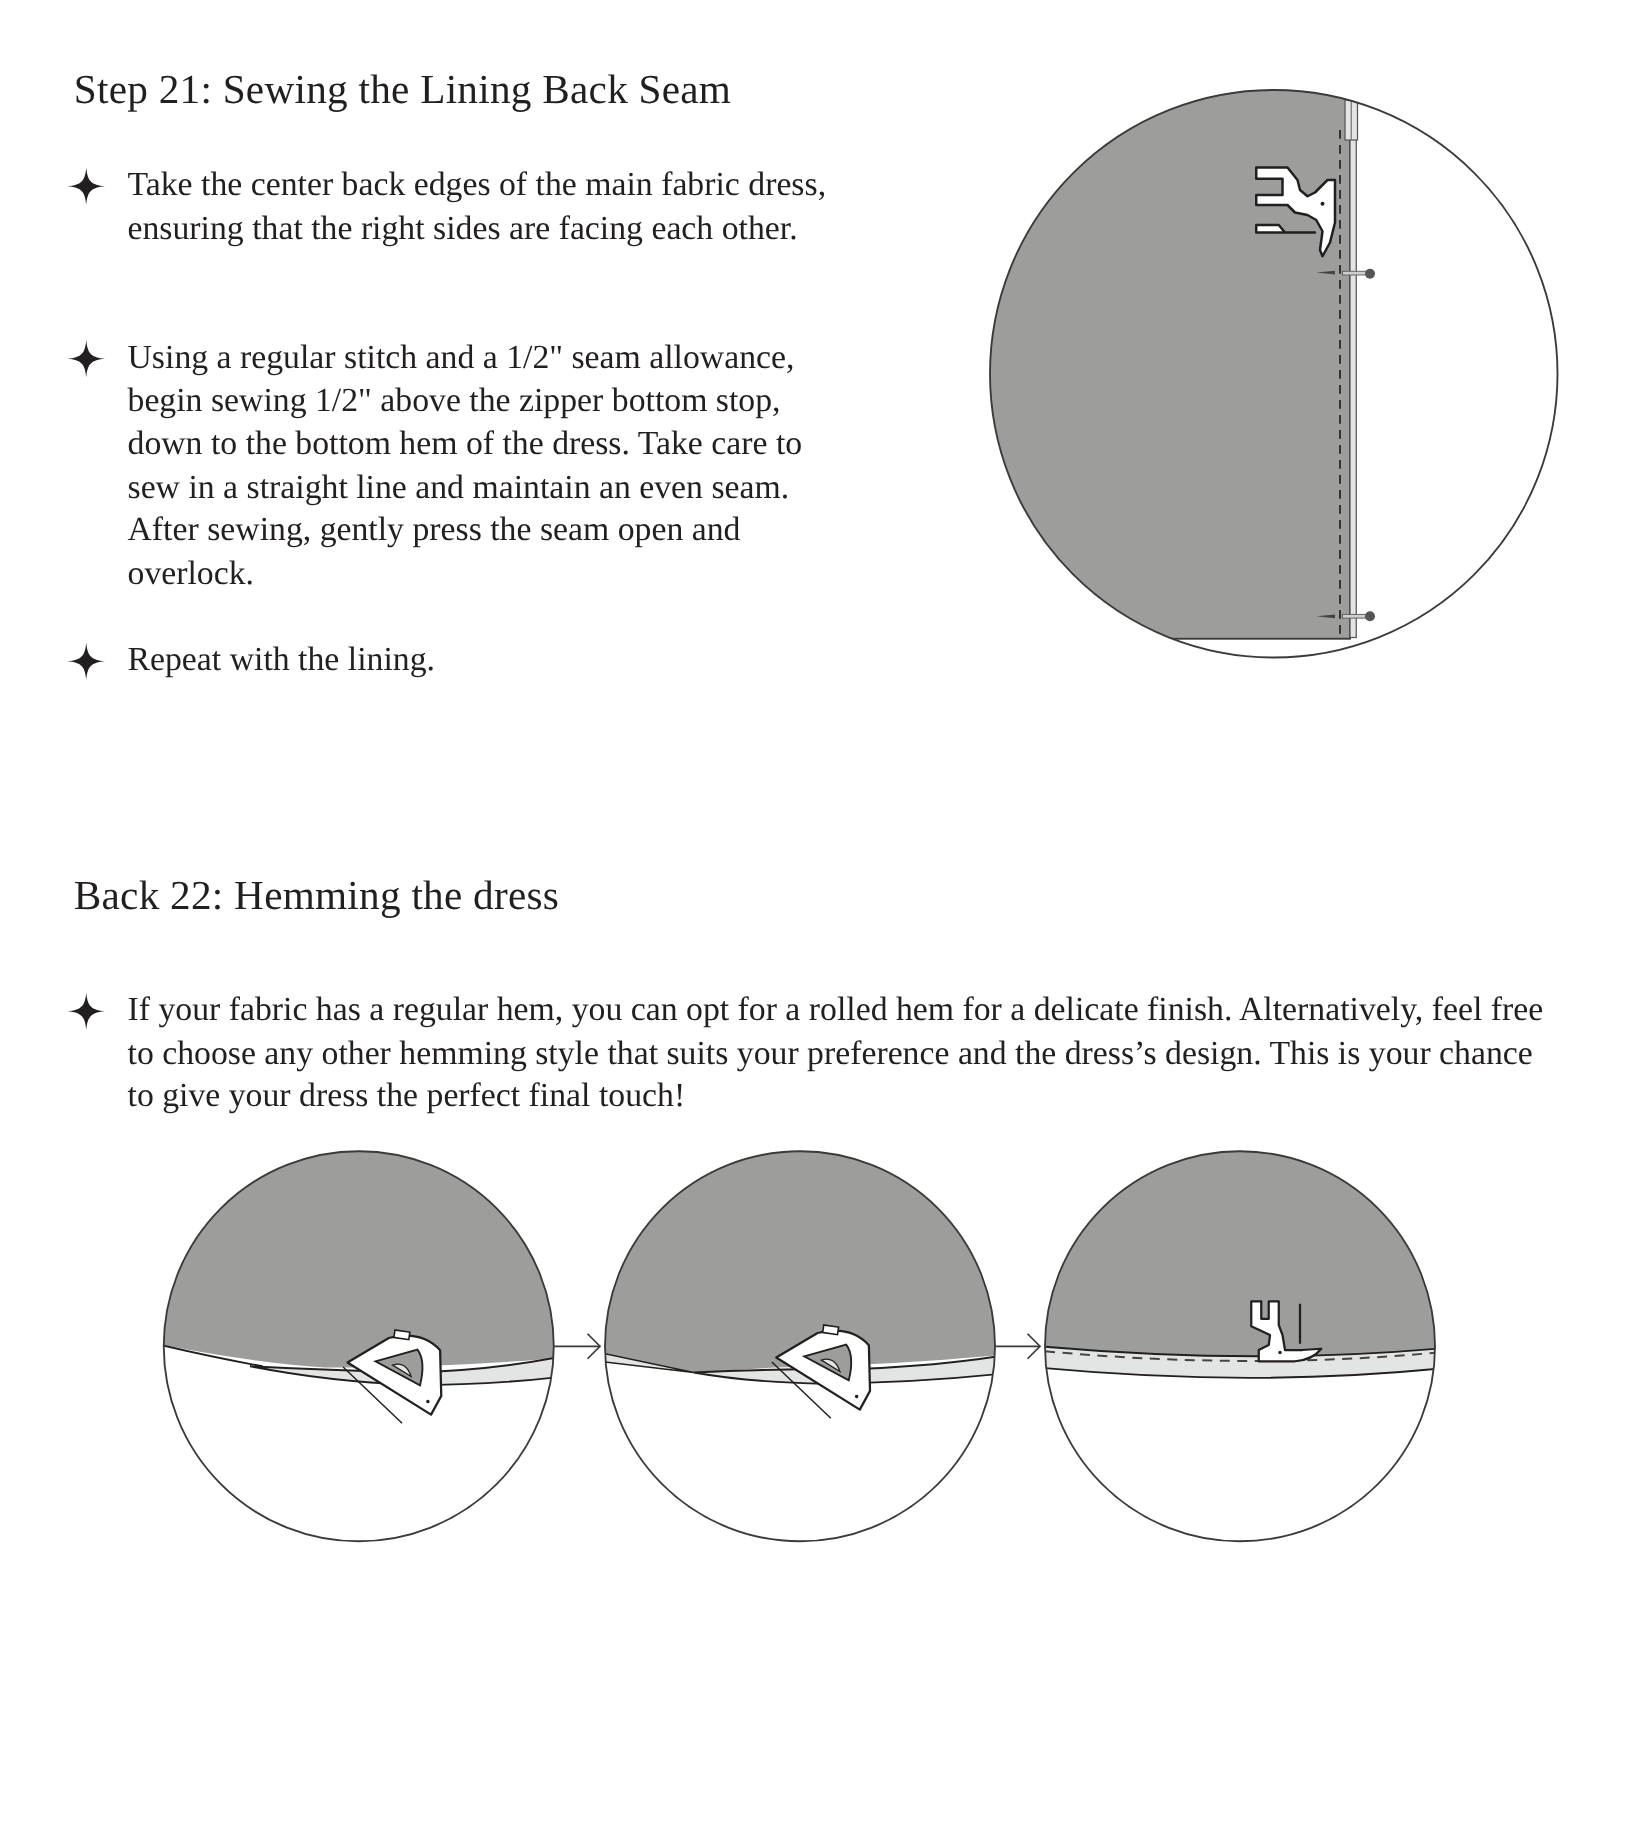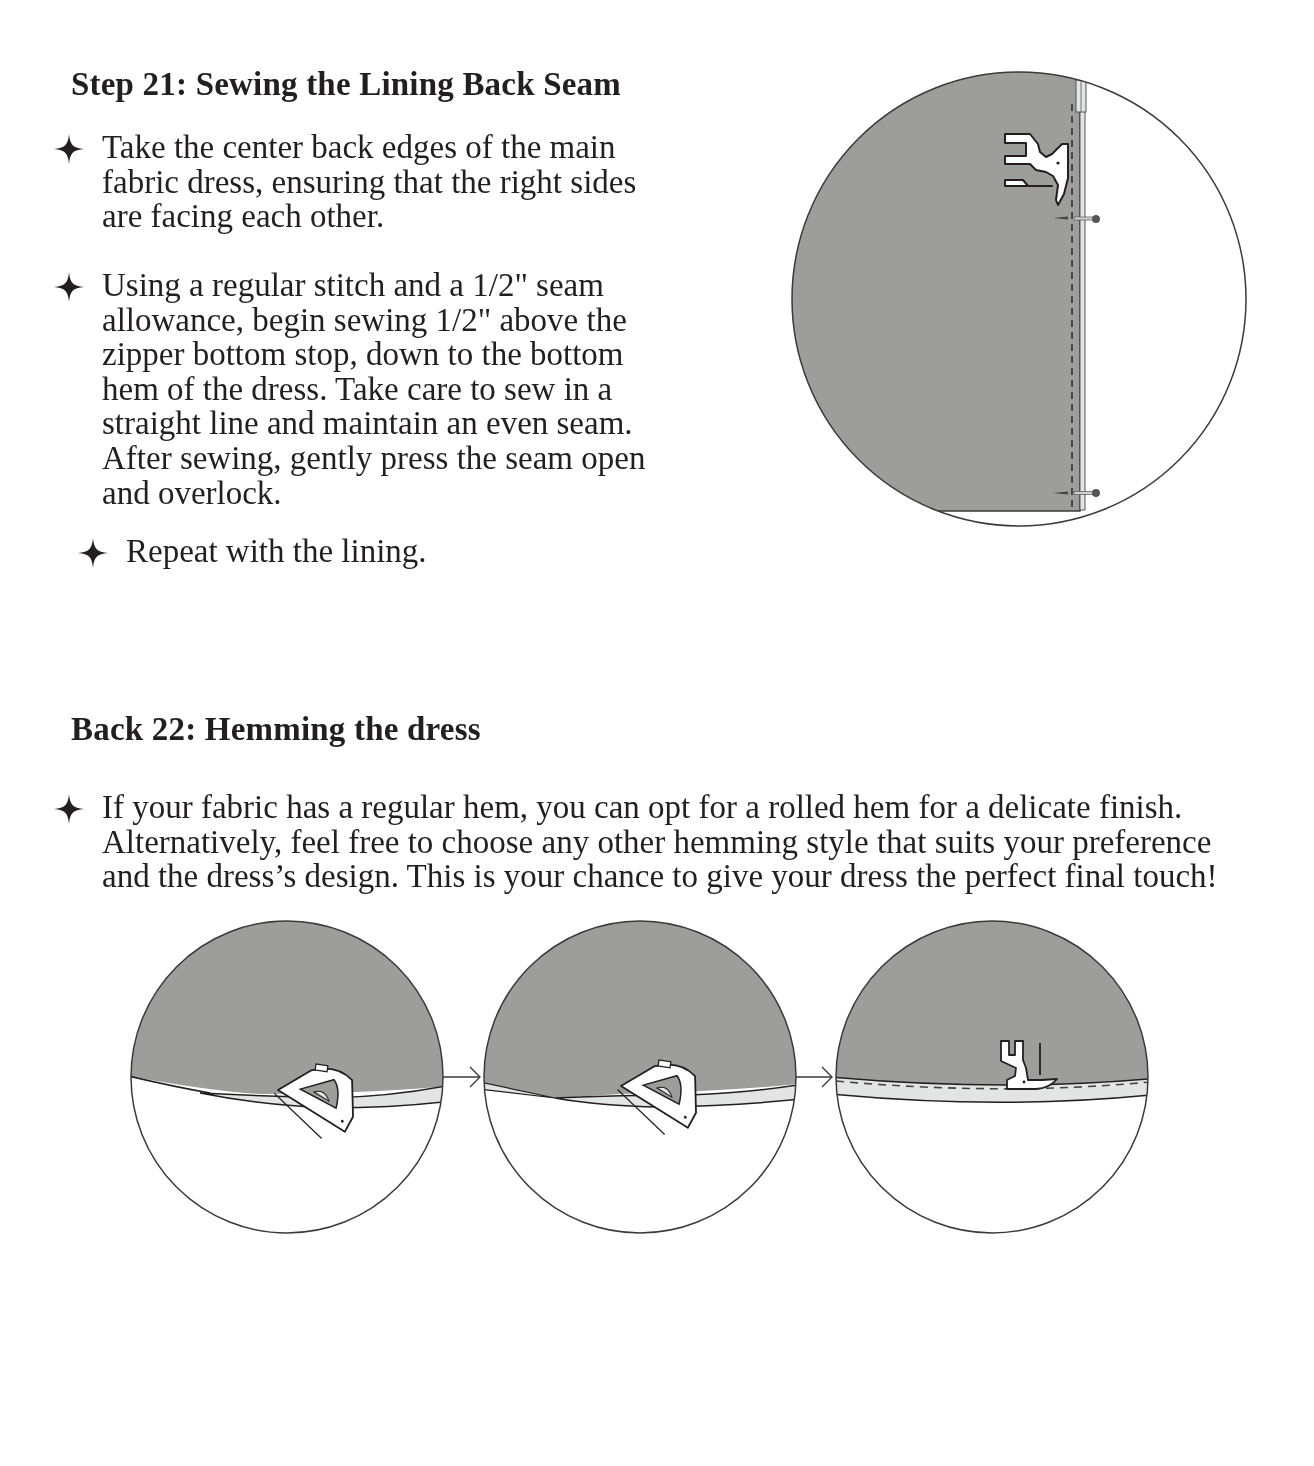--- a/index.html
+++ b/index.html
@@ -2,25 +2,25 @@
 <html><head>
 <meta charset="utf-8">
 <style>
   html, body { margin: 0; padding: 0; background: #ffffff; }
   body {
     width: 1314px; height: 1466px; position: relative; overflow: hidden;
     font-family: "Liberation Serif", "DejaVu Serif", serif;
     color: #231f20;
   }
   .heading {
-    position: absolute; margin: 12px; font-weight: bold;
+    position: absolute; margin: 0; font-weight: normal;
     font-size: 33px; letter-spacing: 0.2px; line-height: 40px; text-align: center;
   }
   .bullet {
-    position: absolute; font-size: 33px; line-height: 34.6px;
+    position: absolute; font-size: 27px; line-height: 34.6px;
   }
   .bullet .star {
     position: absolute; left: -48px; top: 4px; width: 30px; height: 30px;
   }
   .bullet .text { display: block; }
   svg { position: absolute; overflow: visible; }
 </style>
 </head>
 <body>
 
@@ -33,21 +33,21 @@
   <span class="text">Take the center back edges of the main fabric dress, ensuring that the right sides are facing each other.</span>
 </div>
 
 <div class="bullet" style="left:102px; top:268px; width:575px;">
   <svg class="star" viewBox="0 0 30 30" style="left:-48px; top:4px; width:30px; height:30px;">
     <path d="M15 0 C16 11 19 14 30 15 C19 16 16 19 15 30 C14 19 11 16 0 15 C11 14 14 11 15 0 Z" fill="#231f20"></path>
   </svg>
   <span class="text">Using a regular stitch and a 1/2" seam allowance, begin sewing 1/2" above the zipper bottom stop, down to the bottom hem of the dress. Take care to sew in a straight line and maintain an even seam. After sewing, gently press the seam open and overlock.</span>
 </div>
 
-<div class="bullet" style="left:102px; top:534px; width:580px;margin-left:24px;">
+<div class="bullet" style="left:102px; top:510px; width:580px;">
   <svg class="star" viewBox="0 0 30 30" style="left:-48px; top:4px; width:30px; height:30px;">
     <path d="M15 0 C16 11 19 14 30 15 C19 16 16 19 15 30 C14 19 11 16 0 15 C11 14 14 11 15 0 Z" fill="#231f20"></path>
   </svg>
   <span class="text">Repeat with the lining.</span>
 </div>
 
 <svg style="left:0; top:0; width:1314px; height:1466px; pointer-events:none;" viewBox="0 0 1314 1466">
   <defs>
     <clipPath id="c21">
         <circle cx="1019" cy="299" r="227"></circle>

